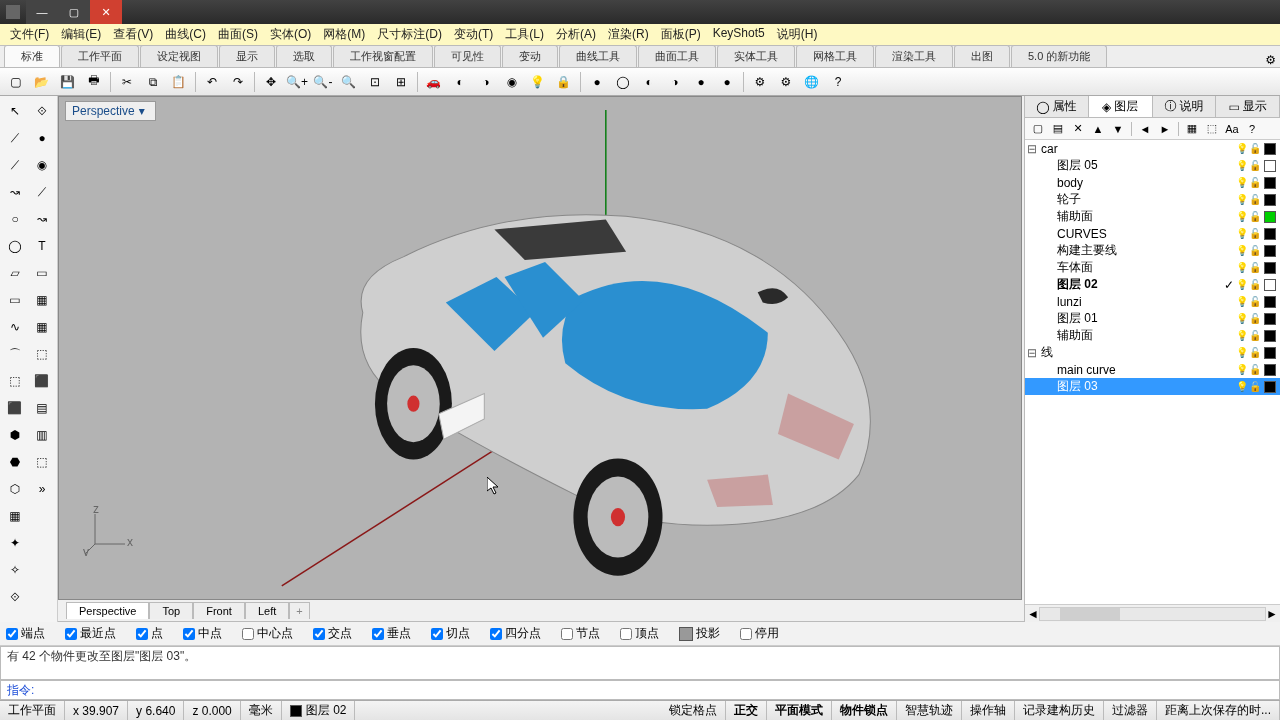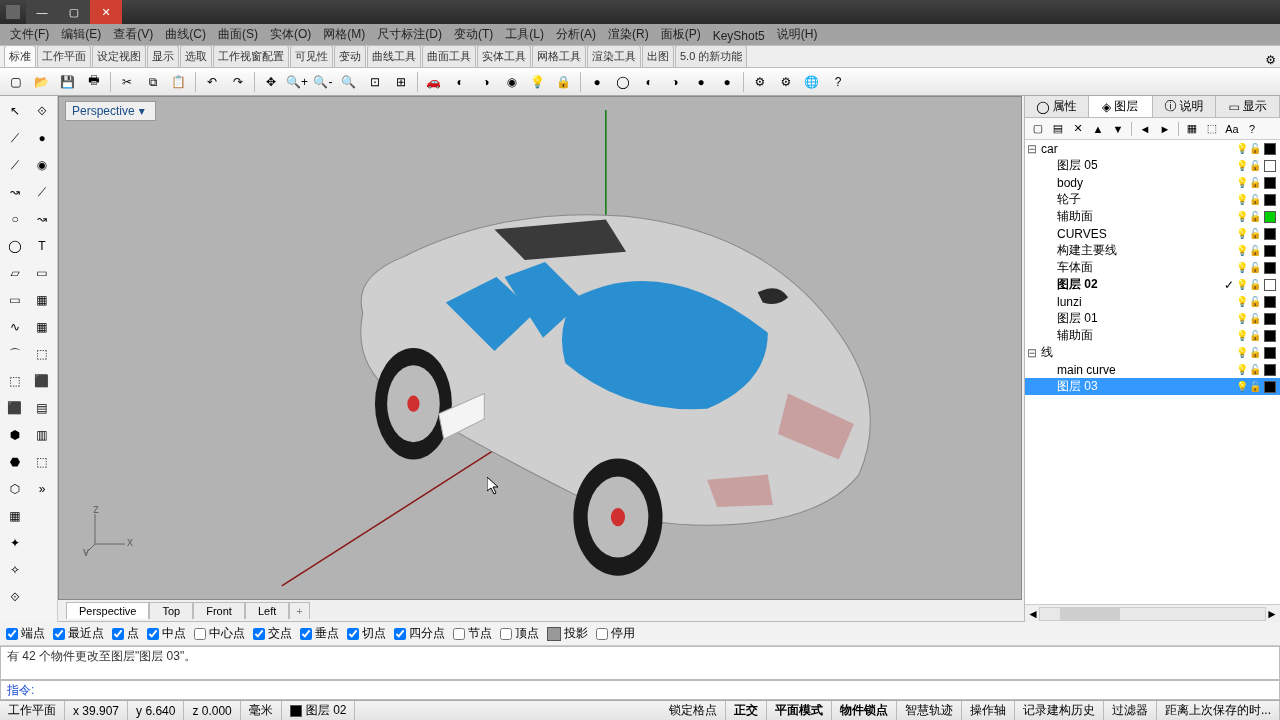--- a/index.html
+++ b/index.html
@@ -4,41 +4,41 @@
 <style>
 *{margin:0;padding:0;box-sizing:border-box;font-family:"Microsoft YaHei",Tahoma,sans-serif;font-size:12px;user-select:none}
 body{width:1280px;height:720px;background:#f0f0f0;overflow:hidden;display:flex;flex-direction:column}
 .titlebar{height:24px;background:linear-gradient(#424242,#2a2a2a);color:#fff;display:flex;align-items:center;padding-left:6px}
 .titlebar .icon{width:14px;height:14px;background:#666;margin-right:6px;display:inline-block}
 .titlebar .title{flex:1;color:#ddd;font-size:12px}
 .winbtns{display:flex;height:100%}
 .winbtn{width:32px;height:100%;display:flex;align-items:center;justify-content:center;color:#fff;font-size:11px}
 .winbtn.close{background:#d04030}
 .winbtn.min,.winbtn.max{background:#444}
-.menubar{height:22px;background:#a3a3a3;border-bottom:1px solid #c0c0c0;display:flex;align-items:flex-end;padding:0 4px}
+.menubar{height:22px;background:#fef9c3;border-bottom:1px solid #c0c0c0;display:flex;align-items:flex-start;padding:0 4px}
 .menu{padding:2px 6px;color:#222}
 .tabbar{height:22px;background:#eee;border-bottom:1px solid #bbb;display:flex;align-items:flex-end;padding-left:4px;gap:1px}
-.tab{padding:3px 4px;background:#e8e8e8;border:1px solid #bbb;border-bottom:none;border-radius:3px 3px 0 0;font-size:11px;color:#333}
+.tab{padding:3px 16px;background:#e8e8e8;border:1px solid #bbb;border-bottom:none;border-radius:3px 3px 0 0;font-size:11px;color:#333}
 .tab.active{background:#fafafa}
 .maintool{height:28px;background:linear-gradient(#fefefe,#e8e8e8);border-bottom:1px solid #aaa;display:flex;align-items:center;padding:0 4px;gap:2px}
 .tbtn{width:24px;height:24px;display:flex;align-items:center;justify-content:center;border:1px solid transparent;border-radius:2px}
 .tsep{width:1px;height:20px;background:#bbb;margin:0 2px}
 .workarea{flex:1;display:flex;min-height:0}
 .lefttools{width:58px;background:#f4f4f4;border-right:1px solid #ccc;display:flex;flex-direction:column;flex-wrap:wrap;align-content:flex-start;padding:2px;gap:1px}
 .lefttools .tbtn{width:26px;height:26px}
 .centercol{flex:1;display:flex;flex-direction:column;min-width:0}
 .viewport{flex:1;background:#b3b3b3;position:relative;border:1px solid #888;margin-right:2px}
 .vplabel{position:absolute;top:4px;left:6px;background:rgba(245,245,245,.9);padding:2px 10px 2px 6px;border:1px solid #999;color:#1a4d8a;font-size:12px}
 .vplabel .arrow{color:#1a4d8a;margin-left:4px}
 .axiswidget{position:absolute;bottom:40px;left:24px;color:#555}
 .viewtabs{height:22px;display:flex;align-items:center;padding-left:8px;gap:0;background:#f0f0f0;border-bottom:1px solid #bbb}
 .vtab{padding:2px 12px;border:1px solid #bbb;background:#eee;border-bottom:none;font-size:11px}
 .vtab.active{background:#fff}
 .vtab.plus{padding:2px 6px;color:#888}
-.osnaprow{height:24px;display:flex;align-items:center;padding:0 6px;gap:8px;background:#f2f2f2;border-bottom:1px solid #ccc}
+.osnaprow{height:24px;display:flex;align-items:center;padding:0 6px;gap:20px;background:#f2f2f2;border-bottom:1px solid #ccc}
 .osnap{display:flex;align-items:center;gap:3px;font-size:11px}
 .osnap input{width:12px;height:12px}
 .cmdhist{height:34px;background:#fff;border:1px solid #bbb;padding:2px 6px;font-size:11px;color:#333;line-height:14px;overflow:hidden}
 .cmdline{height:20px;background:#fff;border:1px solid #bbb;display:flex;align-items:center;padding:0 6px;font-size:11px}
 .cmdline .label{color:#1d4ed8}
 .statusbar{height:20px;background:linear-gradient(#f4f4f4,#e4e4e4);border-top:1px solid #aaa;display:flex;align-items:center;font-size:11px}
 .scell{border-right:1px solid #bbb;padding:0 8px;height:100%;display:flex;align-items:center}
 .scell.b{font-weight:bold}
 .rightpanel{width:256px;background:#f4f4f4;border-left:1px solid #bbb;display:flex;flex-direction:column}
 .rtabs{height:22px;display:flex;background:#e8e8e8;border-bottom:1px solid #bbb}

